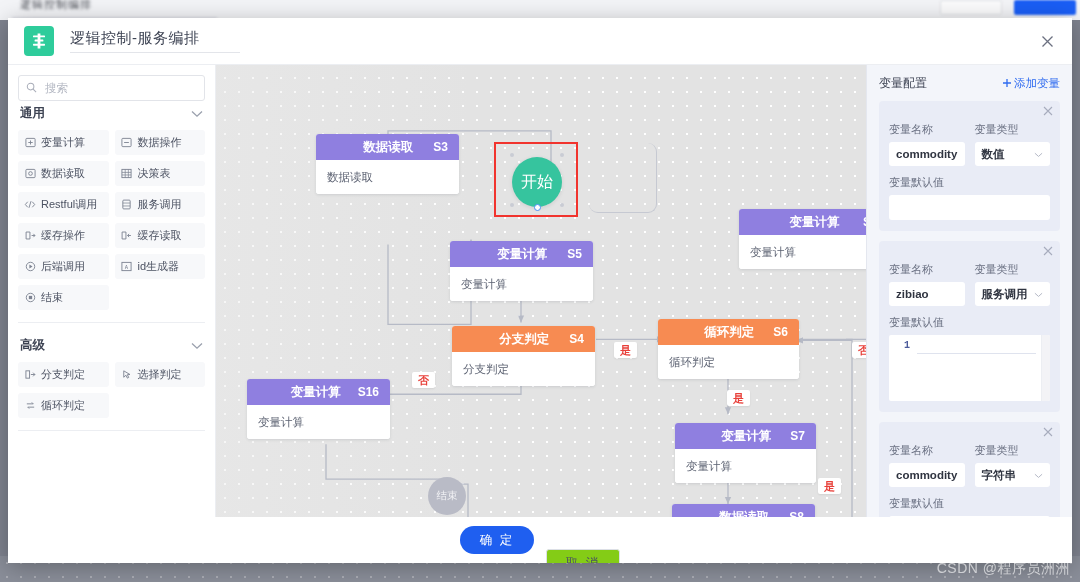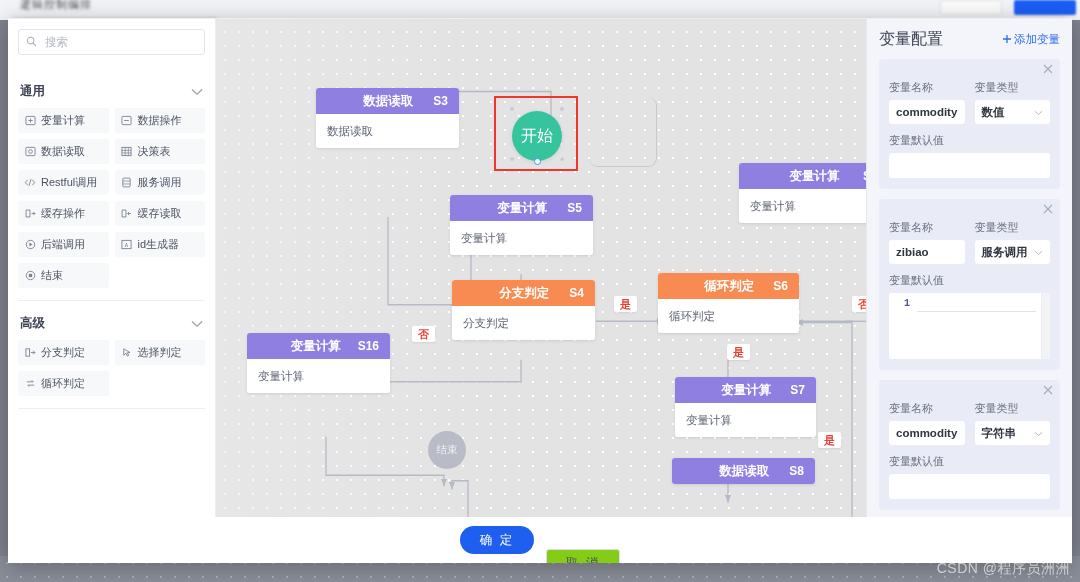--- a/index.html
+++ b/index.html
@@ -92,21 +92,21 @@
   
   #palette {
     width: 208px; flex: 0 0 208px;
     background: #ffffff;
     border-right: 1px solid #eceef2;
     display: flex; flex-direction: column;
     padding: 10px 10px 0 10px;
     overflow: hidden;
   }
   #search-wrap {
-    position: relative; margin-bottom: 24px;
+    position: relative; margin-bottom: 0;
   }
   #search-input {
     width: 100%; height: 26px;
     border: 1px solid #e2e4e9; border-radius: 3px;
     background: #fff;
     padding: 0 8px 0 26px;
     font-size: 11.5px; color: #41475a;
     outline: none;
     font-family: "Liberation Sans", "DejaVu Sans", sans-serif;
   }
@@ -234,21 +234,21 @@
     background: #f3f5fa;
     border-left: 1px solid #e4e7ef;
     padding: 10px 12px 0 12px;
     overflow: hidden;
     position: relative;
   }
   #config-head {
     display: flex; align-items: center; justify-content: space-between;
     margin-bottom: 9px;
   }
-  #config-title { font-size: 16px; color: #3d4353; }
+  #config-title { font-size: 12px; color: #3d4353; }
   #add-var-btn {
     font-size: 11.5px; color: #2f6bf0; cursor: pointer;
     display: flex; align-items: center; gap: 2px;
   }
   .var-card {
     background: #e9ecf6;
     border-radius: 4px;
     padding: 9px 10px 11px 10px;
     margin-bottom: 10px;
     position: relative;
@@ -335,20 +335,36 @@
   <div id="bg-top-title">逻辑控制编排</div>
   <div id="bg-top-underline"></div>
   <div id="bg-btn-ghost"></div>
   <div id="bg-btn-primary"></div>
   <div id="bg-lower"></div>
   <div id="bg-right-strip"></div>
 </div>
 
 <div id="modal">
 
+  <div id="modal-header">
+    <div id="app-logo">
+      <svg width="18" height="18" viewBox="0 0 18 18" aria-hidden="true">
+        <rect x="7.6" y="1.5" width="2.8" height="15" fill="#ffffff"></rect>
+        <rect x="3" y="3.4" width="12" height="1.9" rx=".6" fill="#ffffff"></rect>
+        <rect x="4.6" y="7.6" width="8.8" height="1.9" rx=".6" fill="#ffffff"></rect>
+        <rect x="3" y="11.8" width="12" height="1.9" rx=".6" fill="#ffffff"></rect>
+      </svg>
+    </div>
+    <div id="modal-title">逻辑控制-服务编排</div>
+    <div id="close-btn">
+      <svg width="13" height="13" viewBox="0 0 13 13" aria-hidden="true">
+        <path d="M1.5 1.5 L11.5 11.5 M11.5 1.5 L1.5 11.5" stroke="#6b7080" stroke-width="1.3" fill="none"></path>
+      </svg>
+    </div>
+  </div>
 
   <div id="modal-body">
 
     <div id="palette">
 
       <div id="search-wrap">
         <span class="search-icon">
           <svg width="11" height="11" viewBox="0 0 12 12" aria-hidden="true">
             <circle cx="5" cy="5" r="3.6" stroke="#a8acb8" stroke-width="1.1" fill="none"></circle>
             <path d="M7.8 7.8 L11 11" stroke="#a8acb8" stroke-width="1.1"></path>

